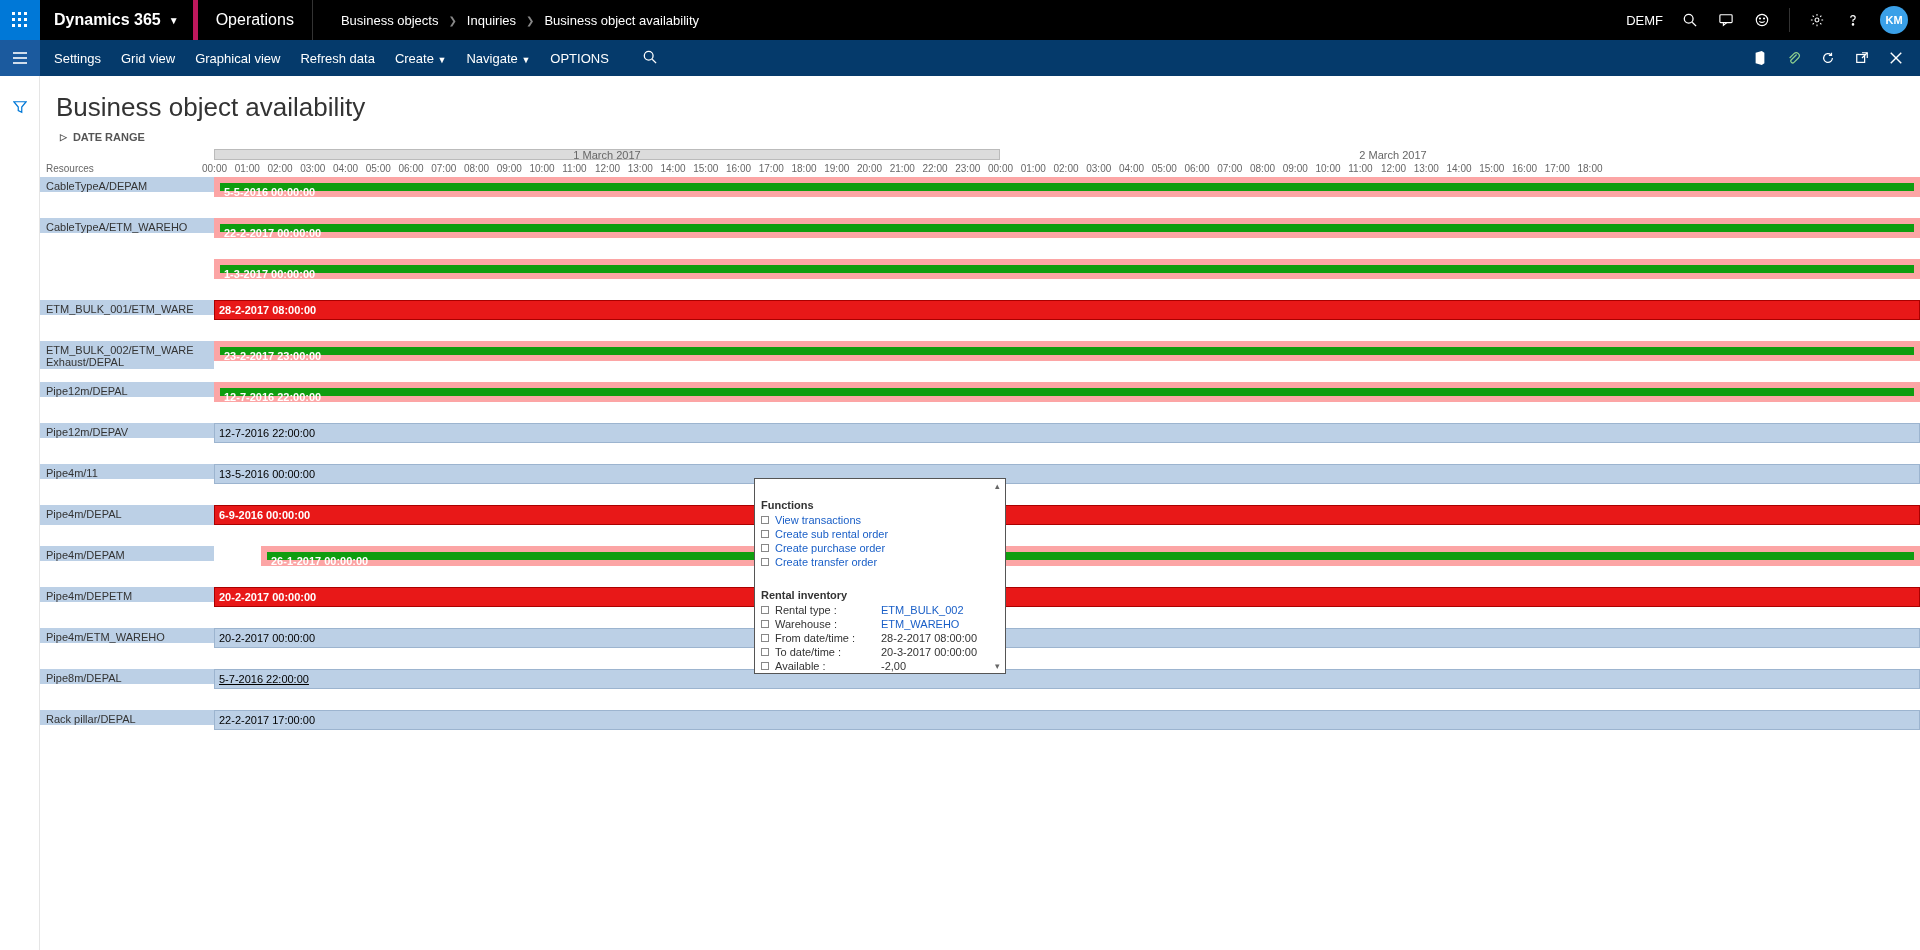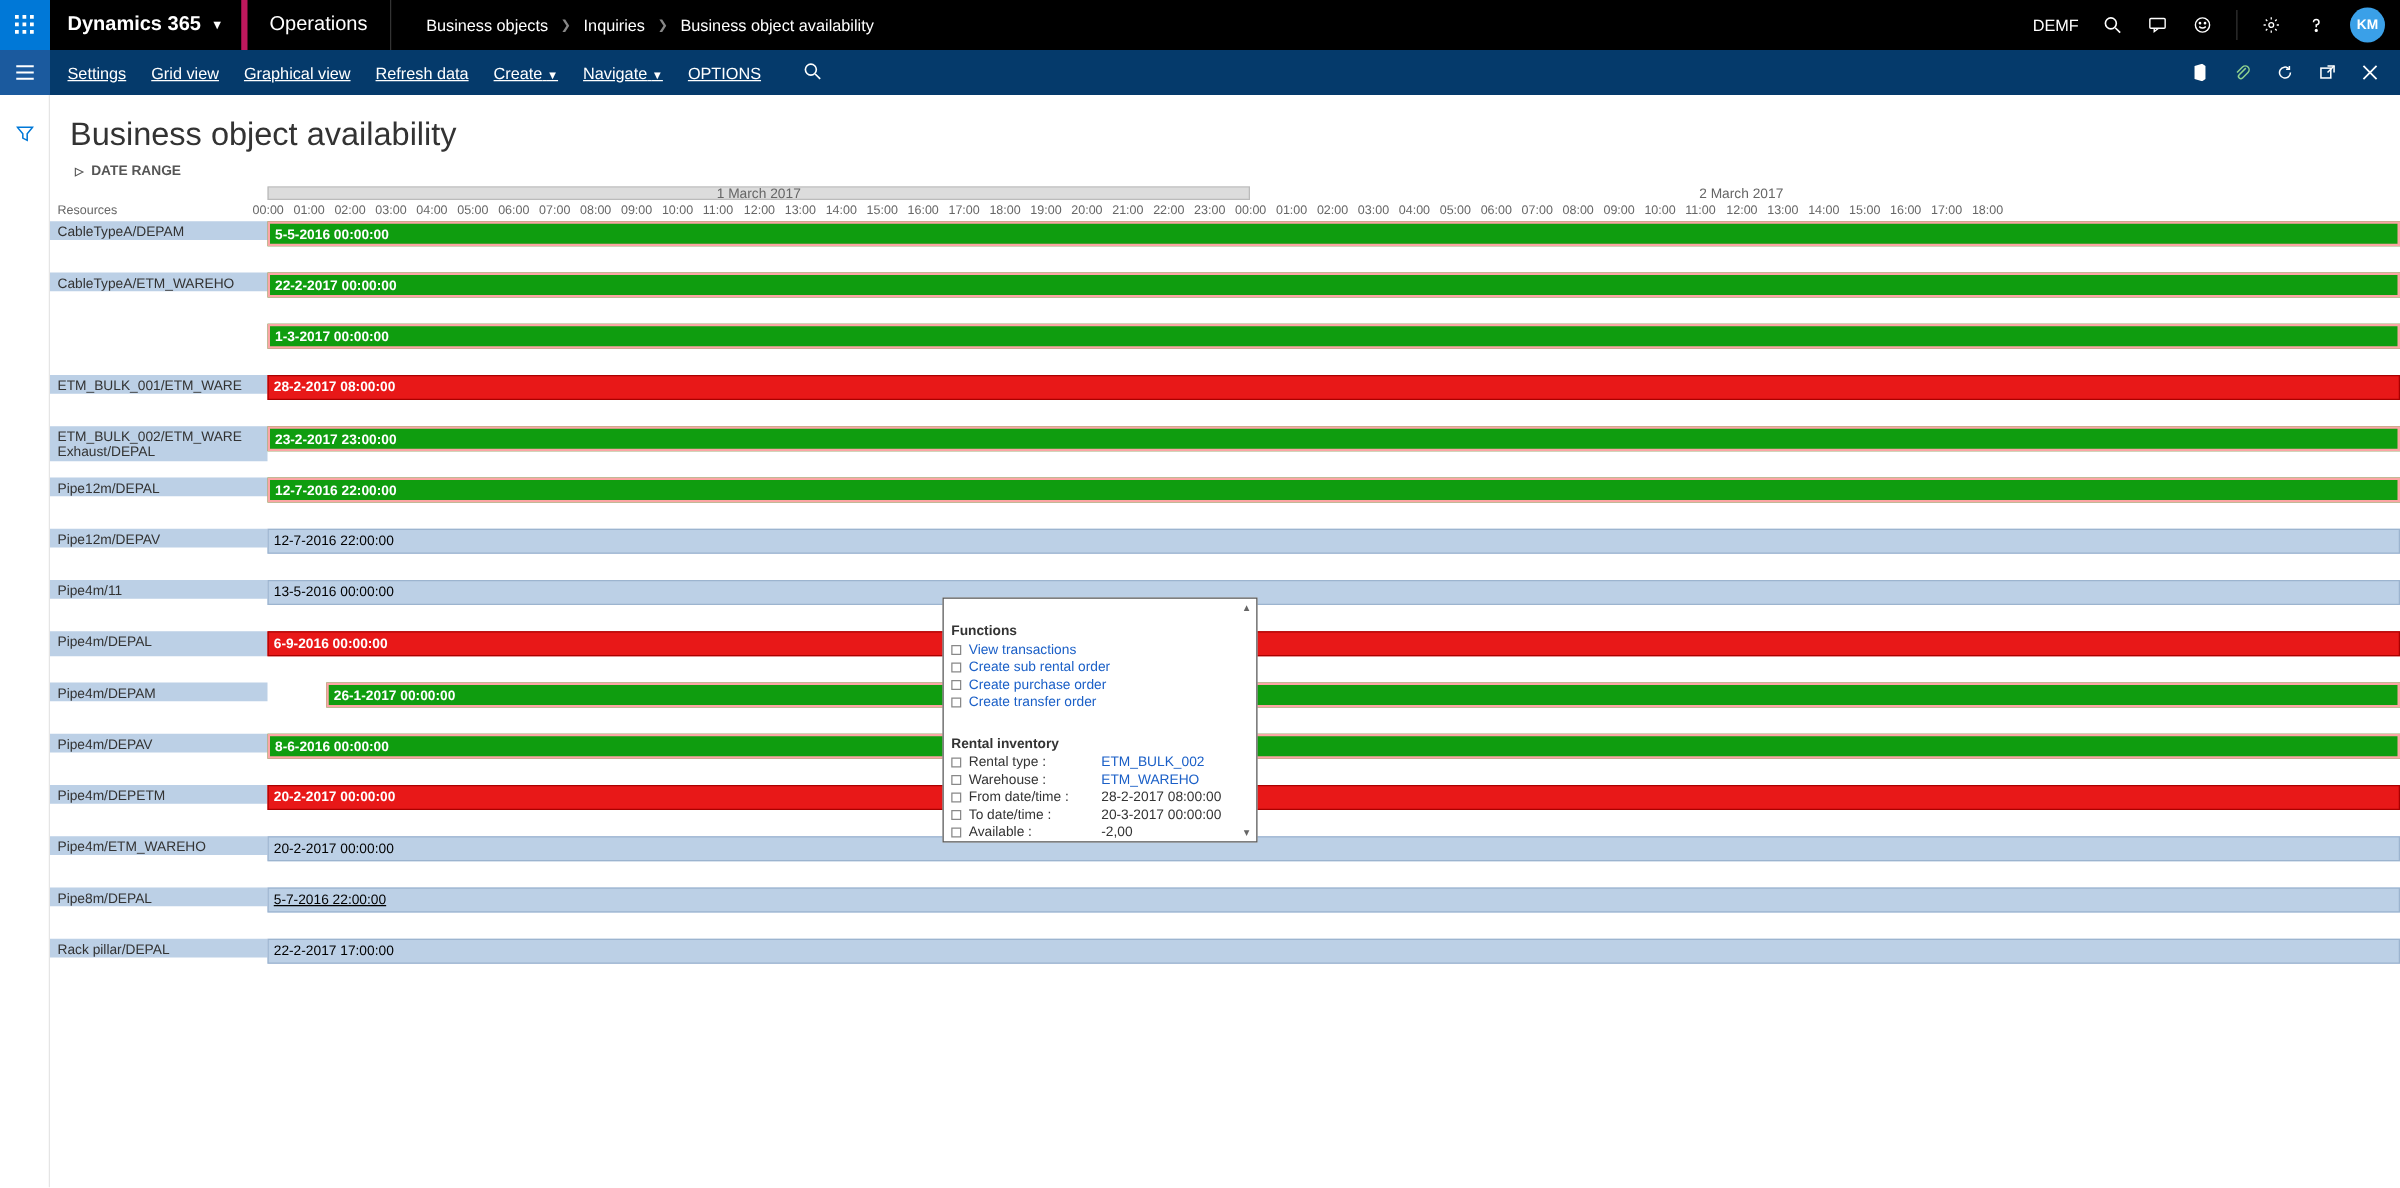--- a/index.html
+++ b/index.html
@@ -17,21 +17,21 @@
   .topbar .spacer { flex:1; }
   .topright { display:flex; align-items:center; gap:18px; padding-right:12px; font-size:13px; }
   .topicon { width:18px; height:18px; display:flex; align-items:center; justify-content:center; color:#fff; }
   .divider { width:1px; height:24px; background:#333; }
   .avatar { width:28px; height:28px; border-radius:50%; background:#3aa0e8; color:#fff; display:flex; align-items:center; justify-content:center; font-size:11px; font-weight:600; }
 
   
   .actionbar { height:36px; background:#053a6b; color:#fff; display:flex; align-items:center; font-size:13px; }
   .ham { width:40px; height:36px; background:#1b5a9e; display:flex; align-items:center; justify-content:center; }
   .ham svg { width:16px; height:16px; stroke:#fff; }
-  .actions { display:flex; align-items:center; gap:20px; padding-left:14px;text-decoration:underline; }
+  .actions { display:flex; align-items:center; gap:20px; padding-left:14px; }
   .rightactions { margin-left:auto; display:flex; align-items:center; gap:18px; padding-right:16px; }
   .rightactions .ico { width:16px; height:16px; display:flex; align-items:center; justify-content:center; }
 
   
   .wsrow { display:flex; height:874px; }
   .leftrail { width:40px; border-right:1px solid #e5e5e5; padding-top:24px; display:flex; flex-direction:column; align-items:center; }
   .leftrail .filter { color:#0078d7; font-size:14px; }
 
   .content { flex:1; display:flex; flex-direction:column; }
 
@@ -45,21 +45,21 @@
   .daybar .day { position:absolute; top:0; font-size:11px; color:#666; text-align:center; }
   .daybar .scrollhint { position:absolute; top:0; left:174px; width:786px; height:11px; background:#dcdcdc; border:1px solid #bbb; }
 
   .hourbar { position:relative; height:14px; font-size:10px; color:#666; }
   .hourbar span { position:absolute; top:0; }
 
   .rows { position:relative; }
   .row { position:relative; height:41px; }
   .resline { position:absolute; left:0; width:174px; background:#bcd0e6; font-size:11px; color:#333; padding:3px 6px 0 6px; overflow:hidden; white-space:nowrap; }
   .bar { position:absolute; left:174px; right:0; height:20px; color:#fff; font-weight:600; font-size:11px; padding:3px 0 0 4px; }
-  .bar.green { background:#0f9d0f; border:2px solid #fca5a5; }
+  .bar.green { background:#0f9d0f; border:6px solid #fca5a5; }
   .bar.red   { background:#e81818; border:1px solid #a00; }
   .bar.grey  { background:#bcd0e6; color:#000; font-weight:400; border:1px solid #9cb4cf; }
 
   
   .tooltip { position:absolute; left:714px; top:329px; width:252px; background:#fff; border:1px solid #555; font-size:11px; color:#333; z-index:50; }
   .tooltip .scroll { position:absolute; right:2px; top:2px; width:8px; font-size:9px; color:#666; }
   .tooltip .scroll.b { top:auto; bottom:2px; }
   .tooltip h4 { font-size:11px; font-weight:700; padding:20px 6px 2px 6px; }
   .tooltip .line { display:flex; align-items:center; gap:6px; padding:1px 6px; }
   .tooltip .sq { width:8px; height:8px; border:1px solid #888; }
@@ -321,26 +321,20 @@
             <div class="bar red" style="top: 0px;">6-9-2016 00:00:00</div>
           </div>
           <div class="row">
             <div class="resline" style="top: 0px; height: 15px;">
               <div>Pipe4m/DEPAM</div>
             </div>
             <div class="bar green" style="top: 0px; margin-left: 47px;">26-1-2017 00:00:00</div>
           </div>
           <div class="row">
             <div class="resline" style="top: 0px; height: 15px;">
-              <div>Pipe4m/DEPAV</div>
-            </div>
-            <div class="bar green" style="top: 0px;">8-6-2016 00:00:00</div>
-          </div>
-          <div class="row">
-            <div class="resline" style="top: 0px; height: 15px;">
               <div>Pipe4m/DEPETM</div>
             </div>
             <div class="bar red" style="top: 0px;">20-2-2017 00:00:00</div>
           </div>
           <div class="row">
             <div class="resline" style="top: 0px; height: 15px;">
               <div>Pipe4m/ETM_WAREHO</div>
             </div>
             <div class="bar grey" style="top: 0px;">20-2-2017 00:00:00</div>
           </div>

